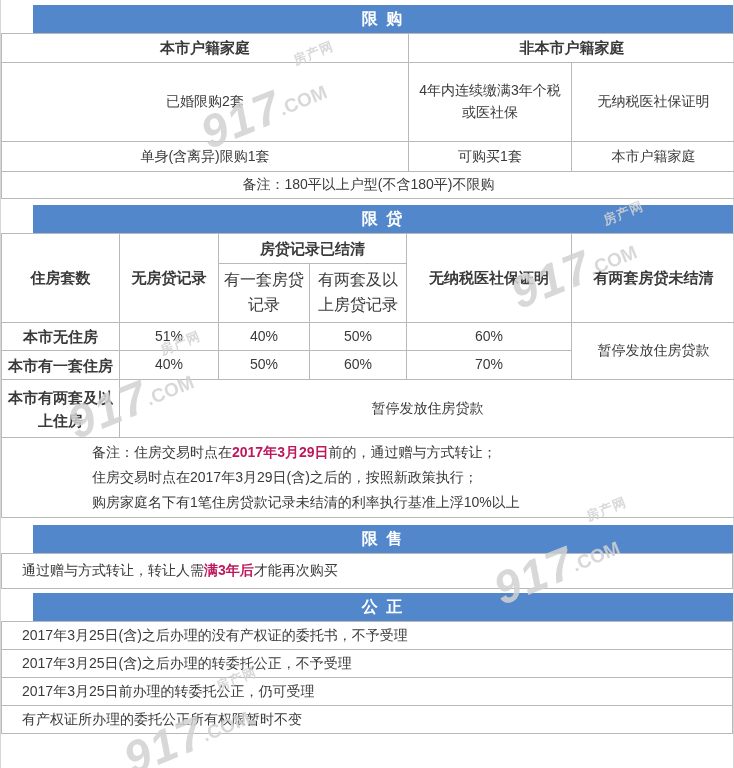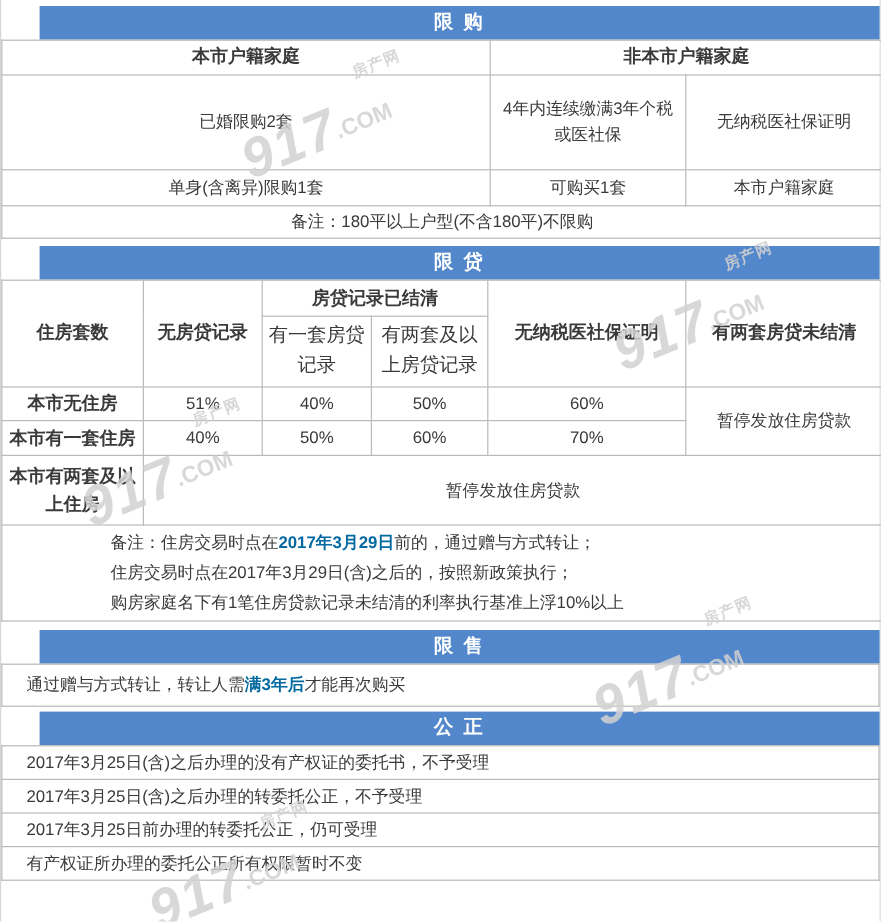--- a/index.html
+++ b/index.html
@@ -50,21 +50,21 @@
   .note-left {
     text-align:left;
     padding-left:90px;
     line-height:25px;
   }
   .row-left {
     text-align:left;
     padding-left:20px;
     padding-right:18px;
   }
-  b { font-weight:bold; color:#0369a1; }
+  b { font-weight:bold; color:#be185d; }
   
   .wm {
     position:absolute;
     width:160px; height:80px;
     transform:rotate(-22deg);
     color:#d2d2d2;
     opacity:.85;
     z-index:0;
     pointer-events:none;
     font-weight:bold;

